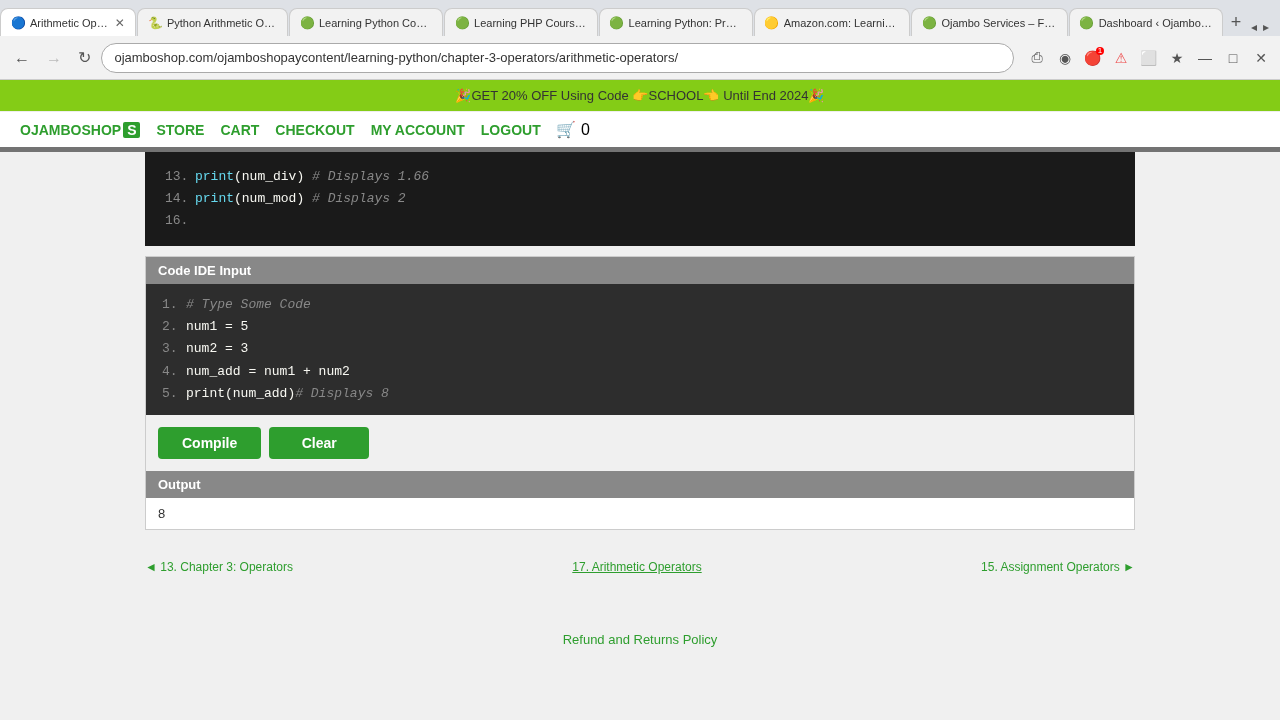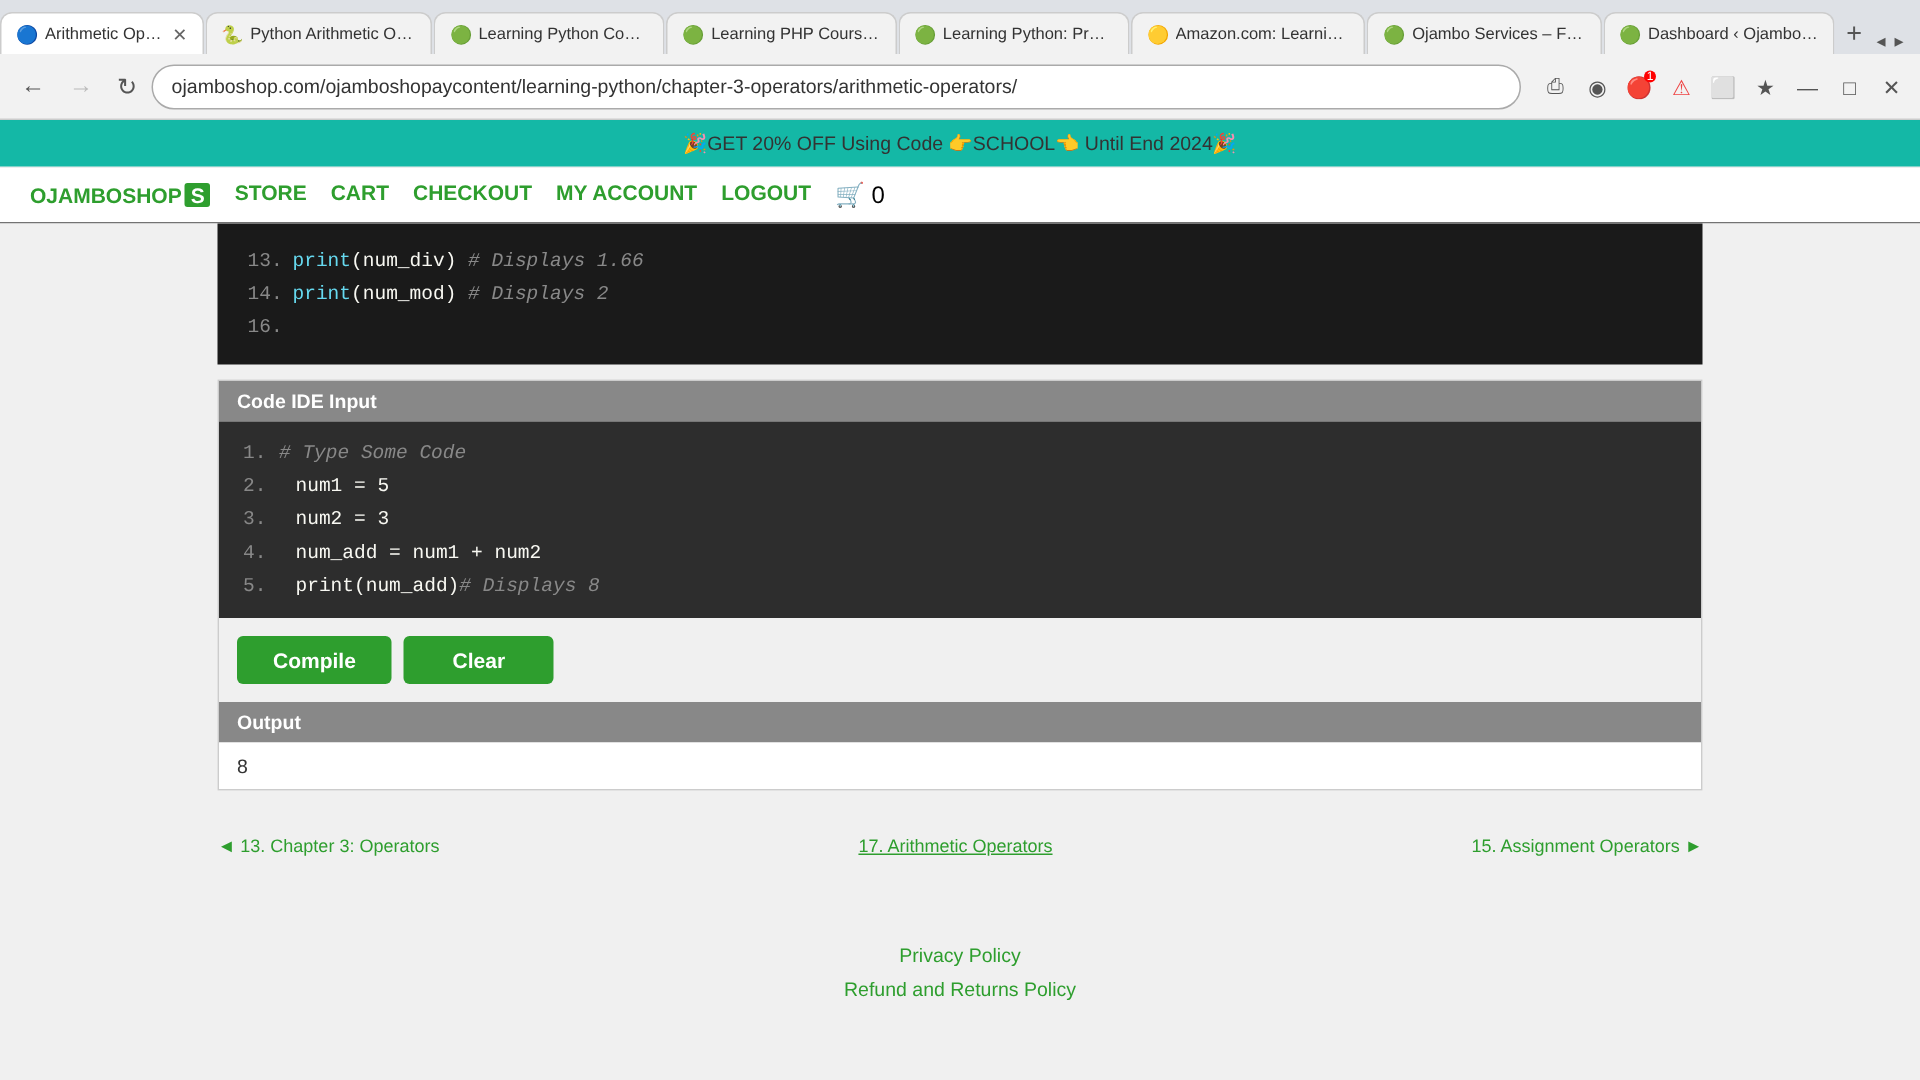--- a/index.html
+++ b/index.html
@@ -23,24 +23,24 @@
     .nav-btn:disabled { color: #bbb; cursor: default; }
     .address-bar { flex: 1; display: flex; align-items: center; background: #fff; border: 1px solid #aaa; border-radius: 20px; padding: 4px 12px; height: 30px; font-size: 13px; color: #333; }
     .address-bar span { flex: 1; }
     .nav-icons { display: flex; align-items: center; gap: 6px; margin-left: 8px; }
     .nav-icon { width: 22px; height: 22px; display: flex; align-items: center; justify-content: center; cursor: pointer; font-size: 14px; color: #555; }
     .nav-icon.red { color: #e44; }
     .nav-icon.badge { position: relative; }
     .badge-dot { position: absolute; top: 0; right: 0; background: red; border-radius: 50%; width: 8px; height: 8px; font-size: 8px; color: white; display: flex; align-items: center; justify-content: center; }
 
     
-    .promo-bar { background: #14b8a6; text-align: center; padding: 8px; font-size: 13px; color: #333; border-bottom: 1px solid #eee; }
-
-    
-    .site-nav { background: #fff; display: flex; padding: 8px 20px; gap: 16px; border-bottom: 1px solid #737373; }
+    .promo-bar { background: #84cc16; text-align: center; padding: 8px; font-size: 13px; color: #333; border-bottom: 1px solid #eee; }
+
+    
+    .site-nav { background: #fff; display: flex; align-items: center; padding: 8px 20px; gap: 16px; border-bottom: 5px solid #737373; }
     .site-nav a { color: #2e9e2e; font-weight: bold; text-decoration: none; font-size: 14px; }
     .brand { display: flex; align-items: center; gap: 2px; }
     .brand-s { background: #2e9e2e; color: white; font-weight: bold; padding: 0 4px; font-size: 14px; border-radius: 2px; }
     .cart-icon { font-size: 16px; }
 
     
     .main-content { background: #f0f0f0; padding: 0 145px; }
 
     
     .code-block { background: #1a1a1a; color: #f8f8f2; font-family: 'Courier New', Courier, monospace; font-size: 13px; padding: 14px 20px; line-height: 1.7; }
@@ -50,21 +50,21 @@
     .kw { color: #66d9ef; }
     .comment { color: #888; font-style: italic; }
     .paren { color: #f8f8f2; }
 
     
     .ide-section { background: #fff; border: 1px solid #ccc; margin-top: 10px; }
     .ide-header { background: #888; color: #fff; padding: 6px 12px; font-size: 13px; font-weight: bold; }
     .ide-input { background: #2d2d2d; color: #f8f8f2; font-family: 'Courier New', Courier, monospace; font-size: 13px; padding: 10px 16px; min-height: 90px; line-height: 1.7; }
     .ide-line { display: flex; }
     .ide-linenum { color: #888; min-width: 24px; }
-    .ide-code { color: #f8f8f2; margin-left: 11px; }
+    .ide-code { color: #f8f8f2; }
     .ide-comment { color: #888; font-style: italic; }
     .ide-buttons { background: #f0f0f0; padding: 12px; display: flex; flex-direction: row; align-items: center; gap: 8px; }
     .btn-compile { background: #2e9e2e; color: white; border: none; padding: 8px 24px; font-size: 14px; font-weight: bold; border-radius: 4px; cursor: pointer; min-width: 100px; }
     .btn-clear { background: #2e9e2e; color: white; border: none; padding: 8px 24px; font-size: 14px; font-weight: bold; border-radius: 4px; cursor: pointer; min-width: 100px; }
     .output-header { background: #888; color: #fff; padding: 6px 12px; font-size: 13px; font-weight: bold; }
     .output-body { background: #fff; padding: 8px 12px; font-size: 13px; min-height: 24px; color: #333; }
 
     
     .lesson-nav { display: flex; justify-content: space-between; padding: 20px 0; margin-top: 10px; }
     .lesson-nav a { color: #2e9e2e; text-decoration: none; font-size: 12px; font-weight: normal; }
@@ -216,16 +216,15 @@
 
   <div class="lesson-nav">
     <a href="#">◄ 13. Chapter 3: Operators</a>
     <a href="#" class="current">17. Arithmetic Operators</a>
     <a href="#">15. Assignment Operators ►</a>
   </div>
 
 </div>
 
 <div class="footer">
-  <a href="#">Privacy Policy</a>
   <a href="#">Refund and Returns Policy</a>
 
 </div>
 
 </body></html>

